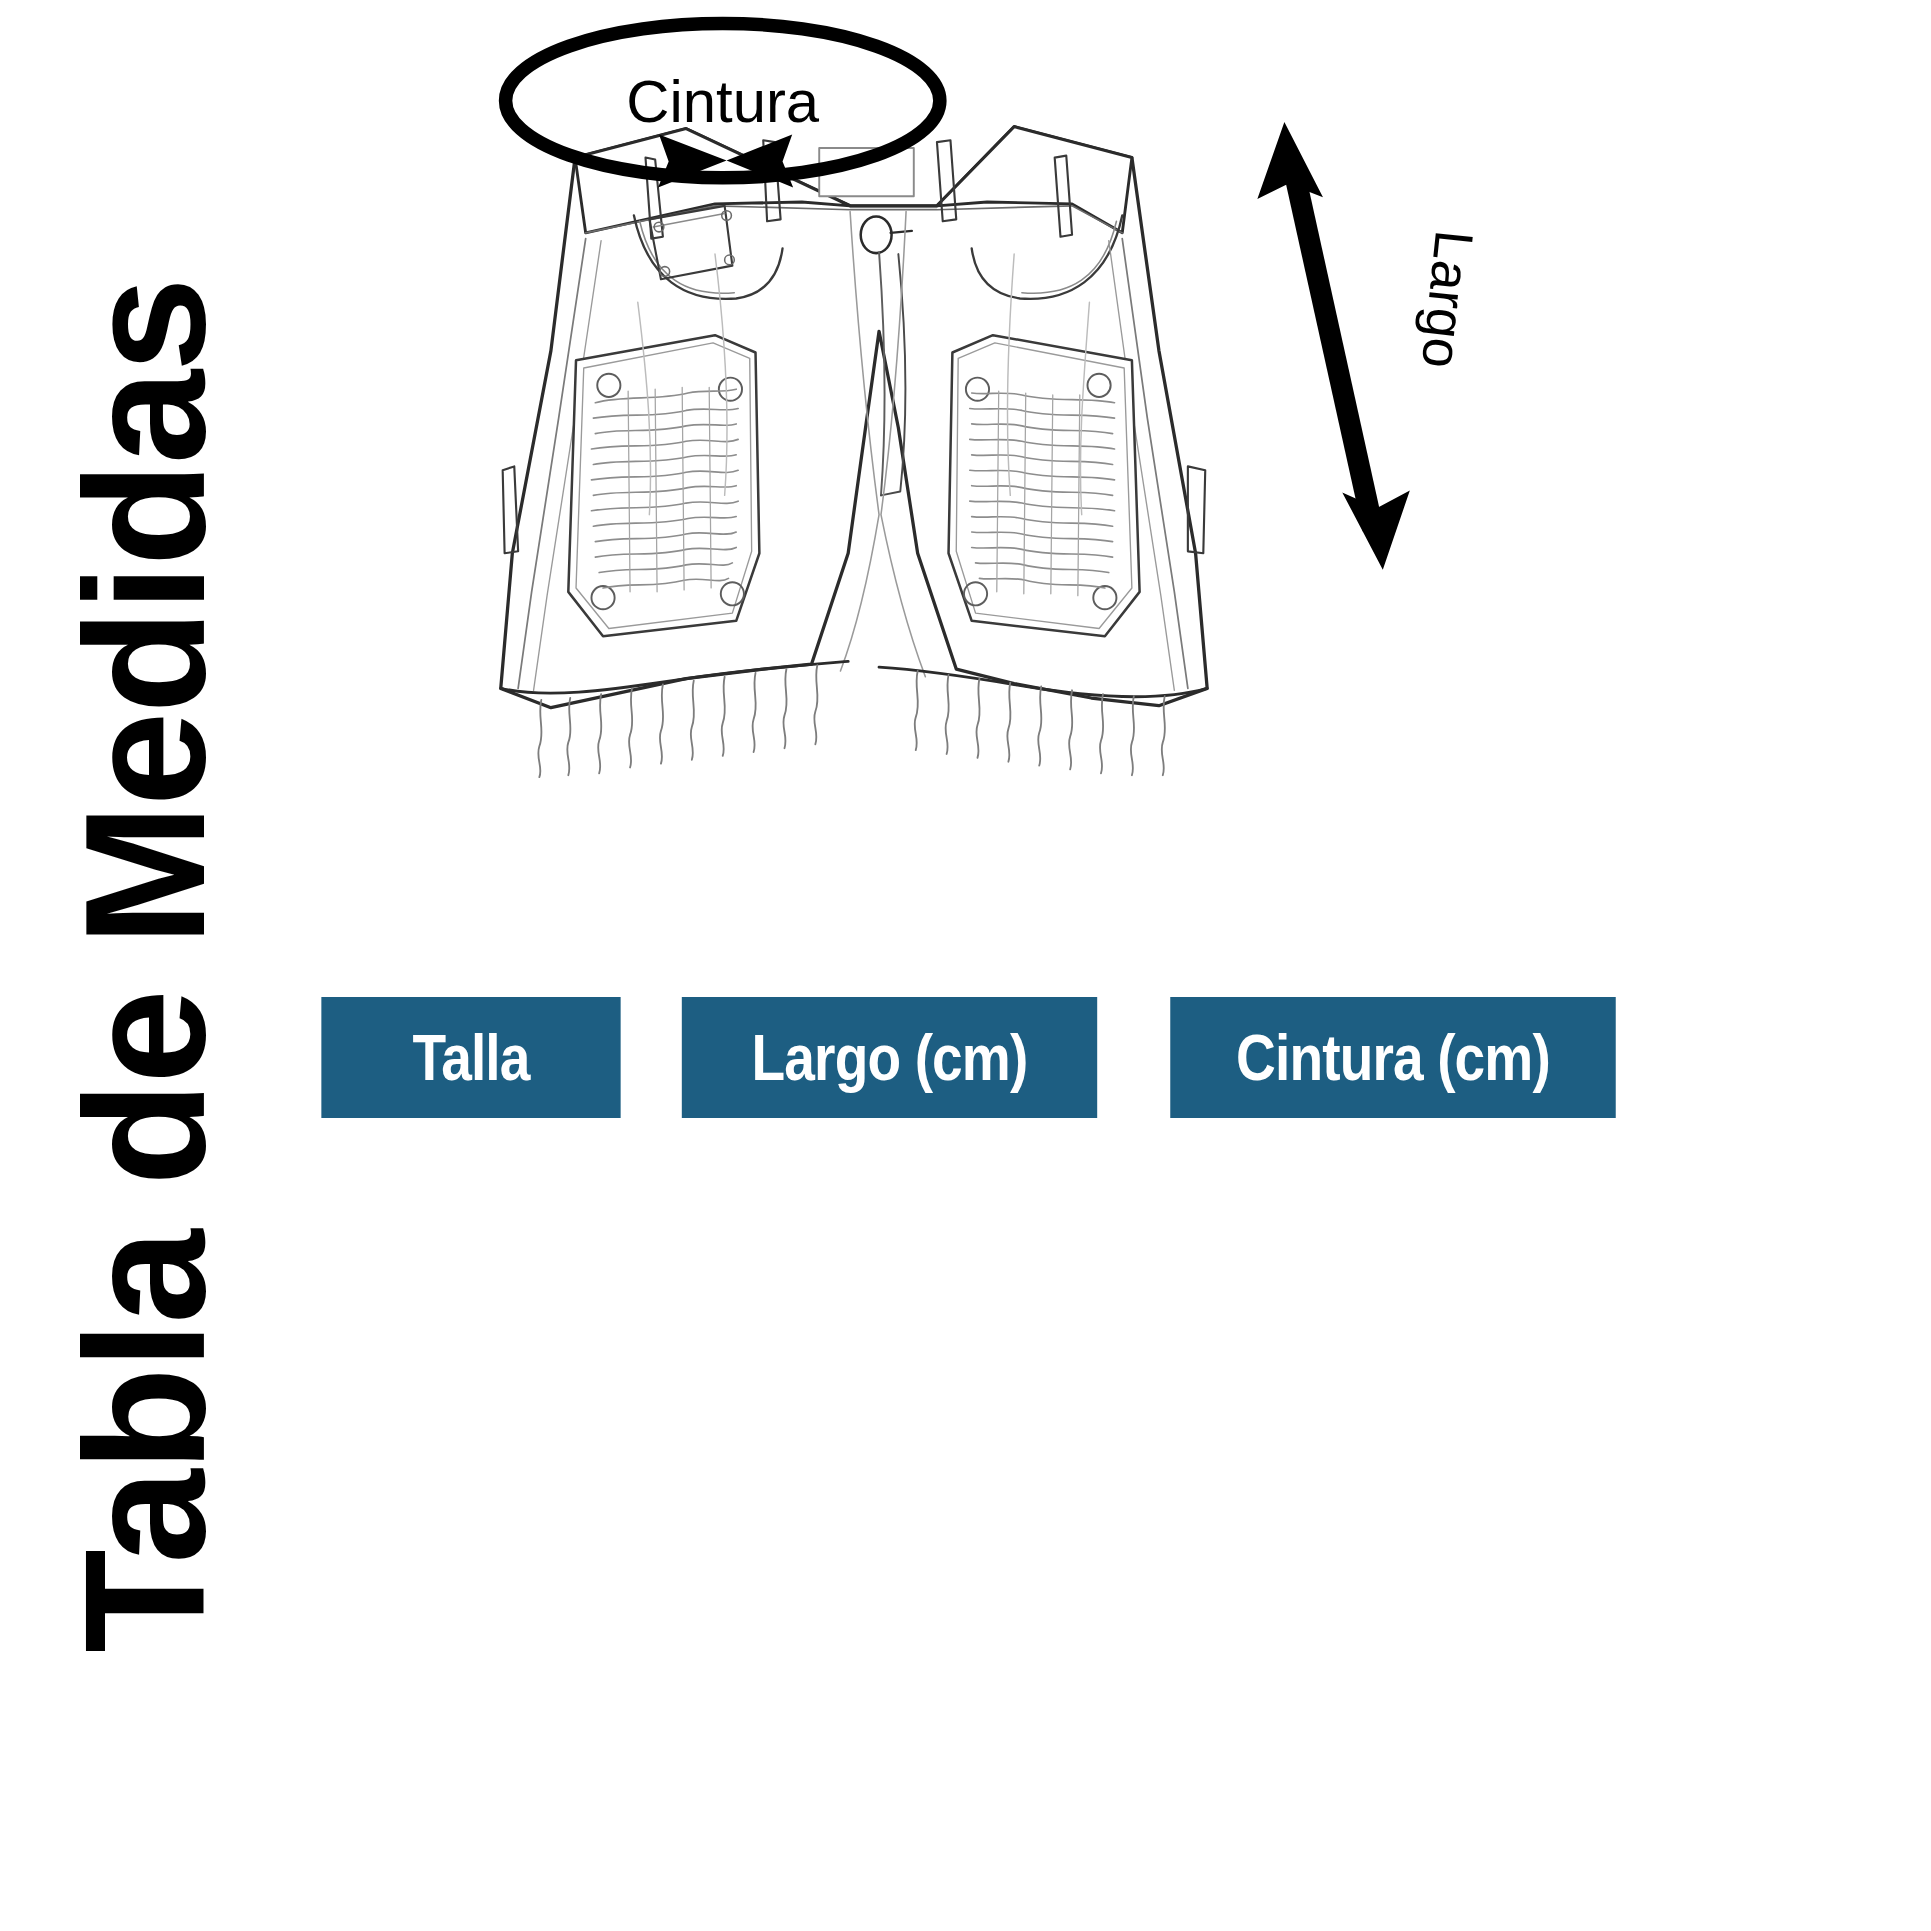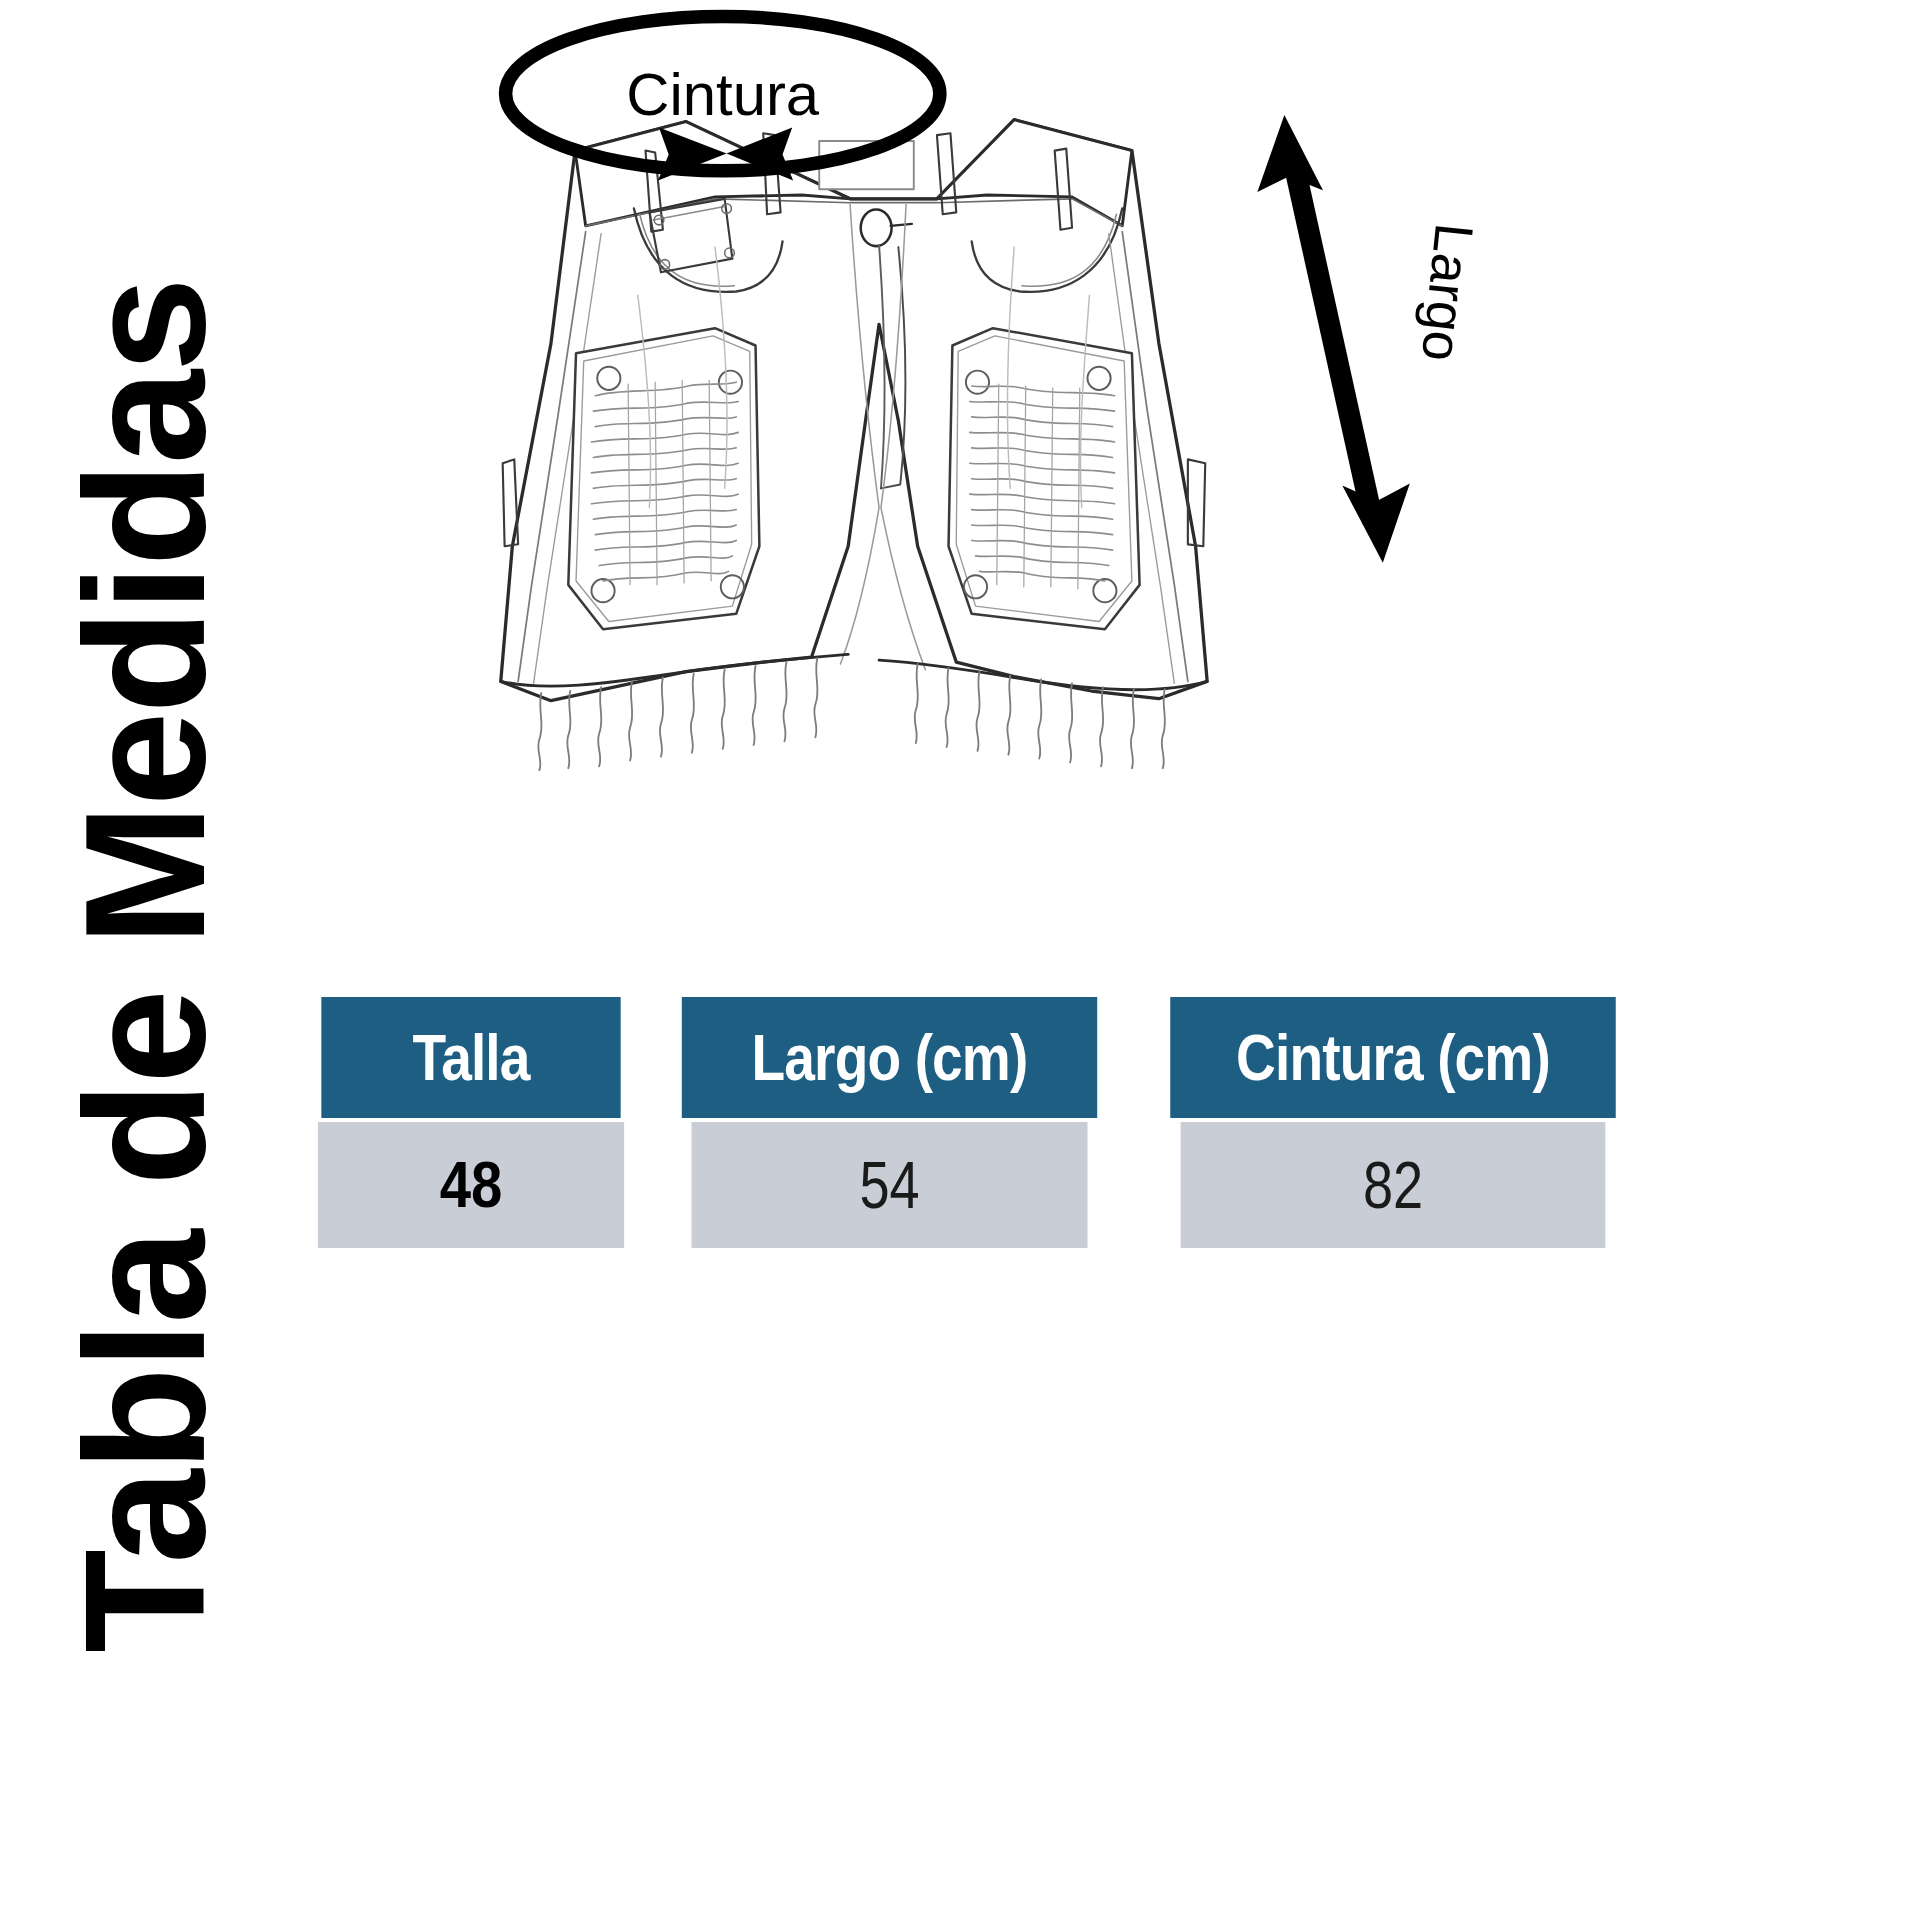--- a/index.html
+++ b/index.html
@@ -35,21 +35,21 @@
     font-size: 170px;
     letter-spacing: -1.9px;
     color: #000000;
     line-height: 1;
   }
 
   
   #illustration {
     position: absolute;
     left: 290px;
-    top: 1px;
+    top: 8px;
     width: 1236px;
     height: 994px;
   }
   #illustration svg { display: block; width: 100%; height: 100%; }
 
   .cintura-label {
     font-family: "Liberation Sans", sans-serif;
     font-size: 62px;
     fill: #000000;
   }
@@ -288,20 +288,15 @@
     <col class="c-cintura">
   </colgroup>
   <thead>
     <tr>
       <th>Talla</th>
       <th>Largo (cm)</th>
       <th>Cintura (cm)</th>
     </tr>
   </thead>
   <tbody>
-    <tr class="row-odd">
-      <td class="talla-cell">48</td>
-      <td class="num-cell">54</td>
-      <td class="num-cell">82</td>
-    </tr>
   </tbody>
 </table>
 
 
 </body></html>

